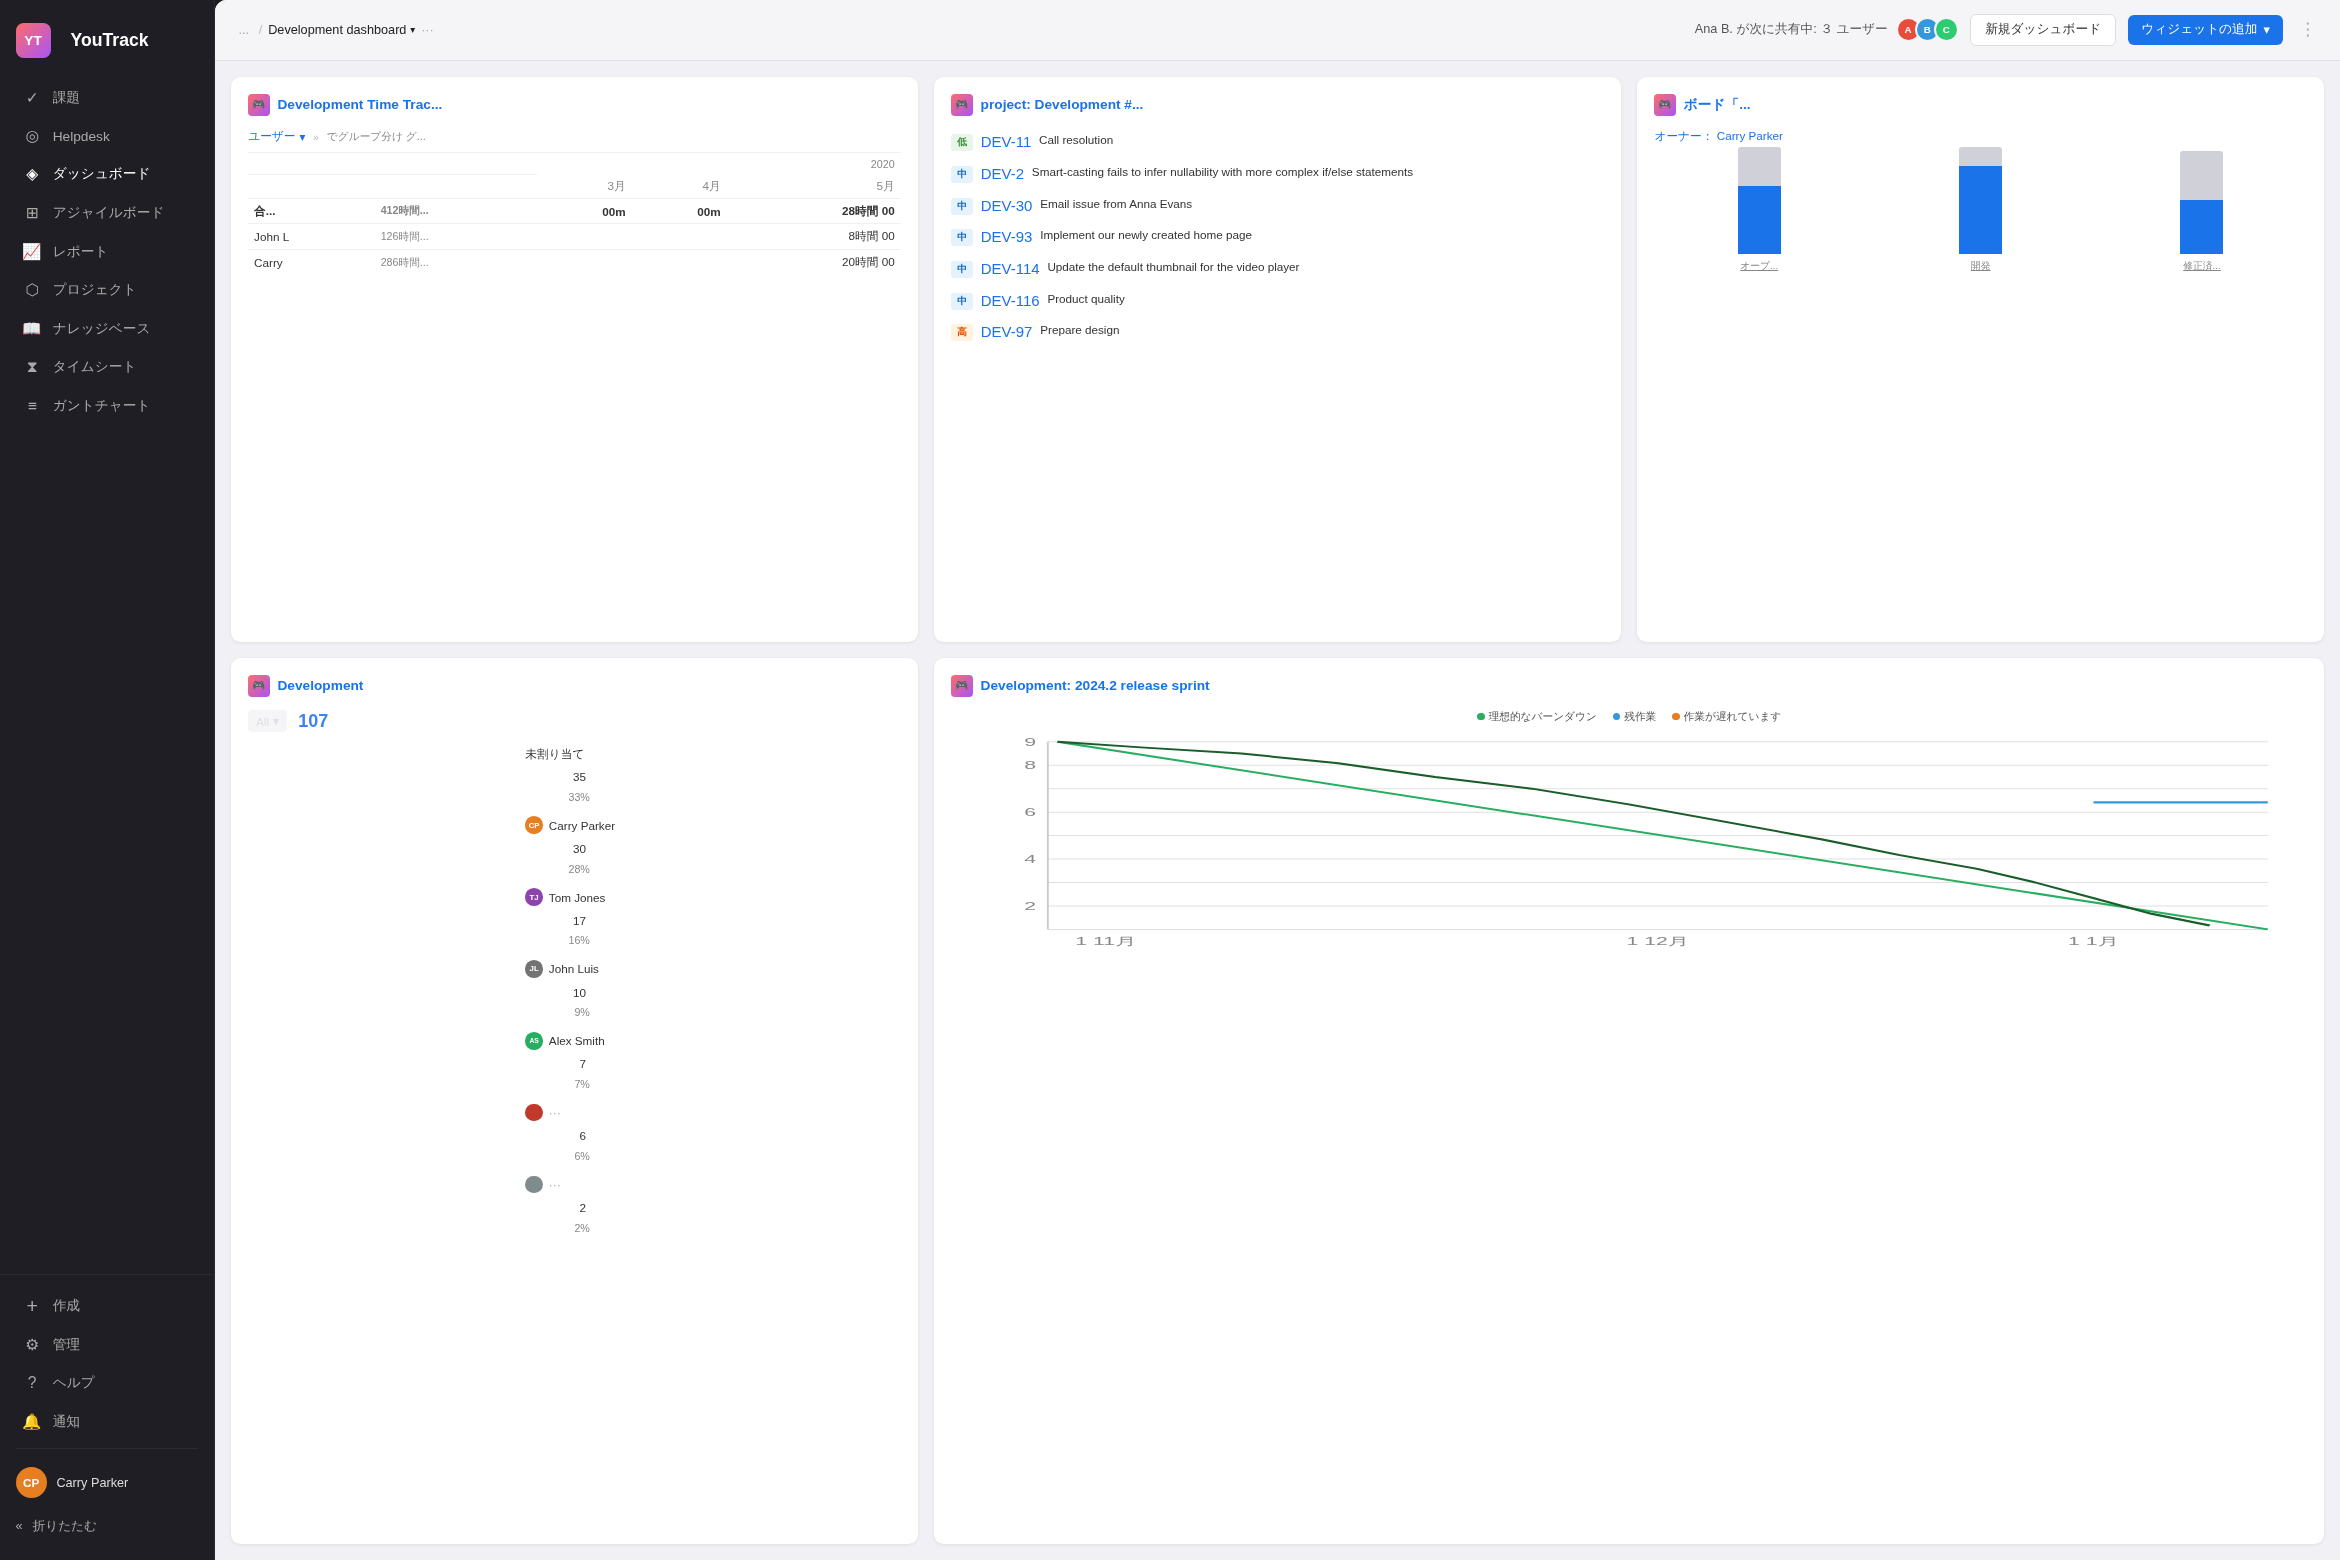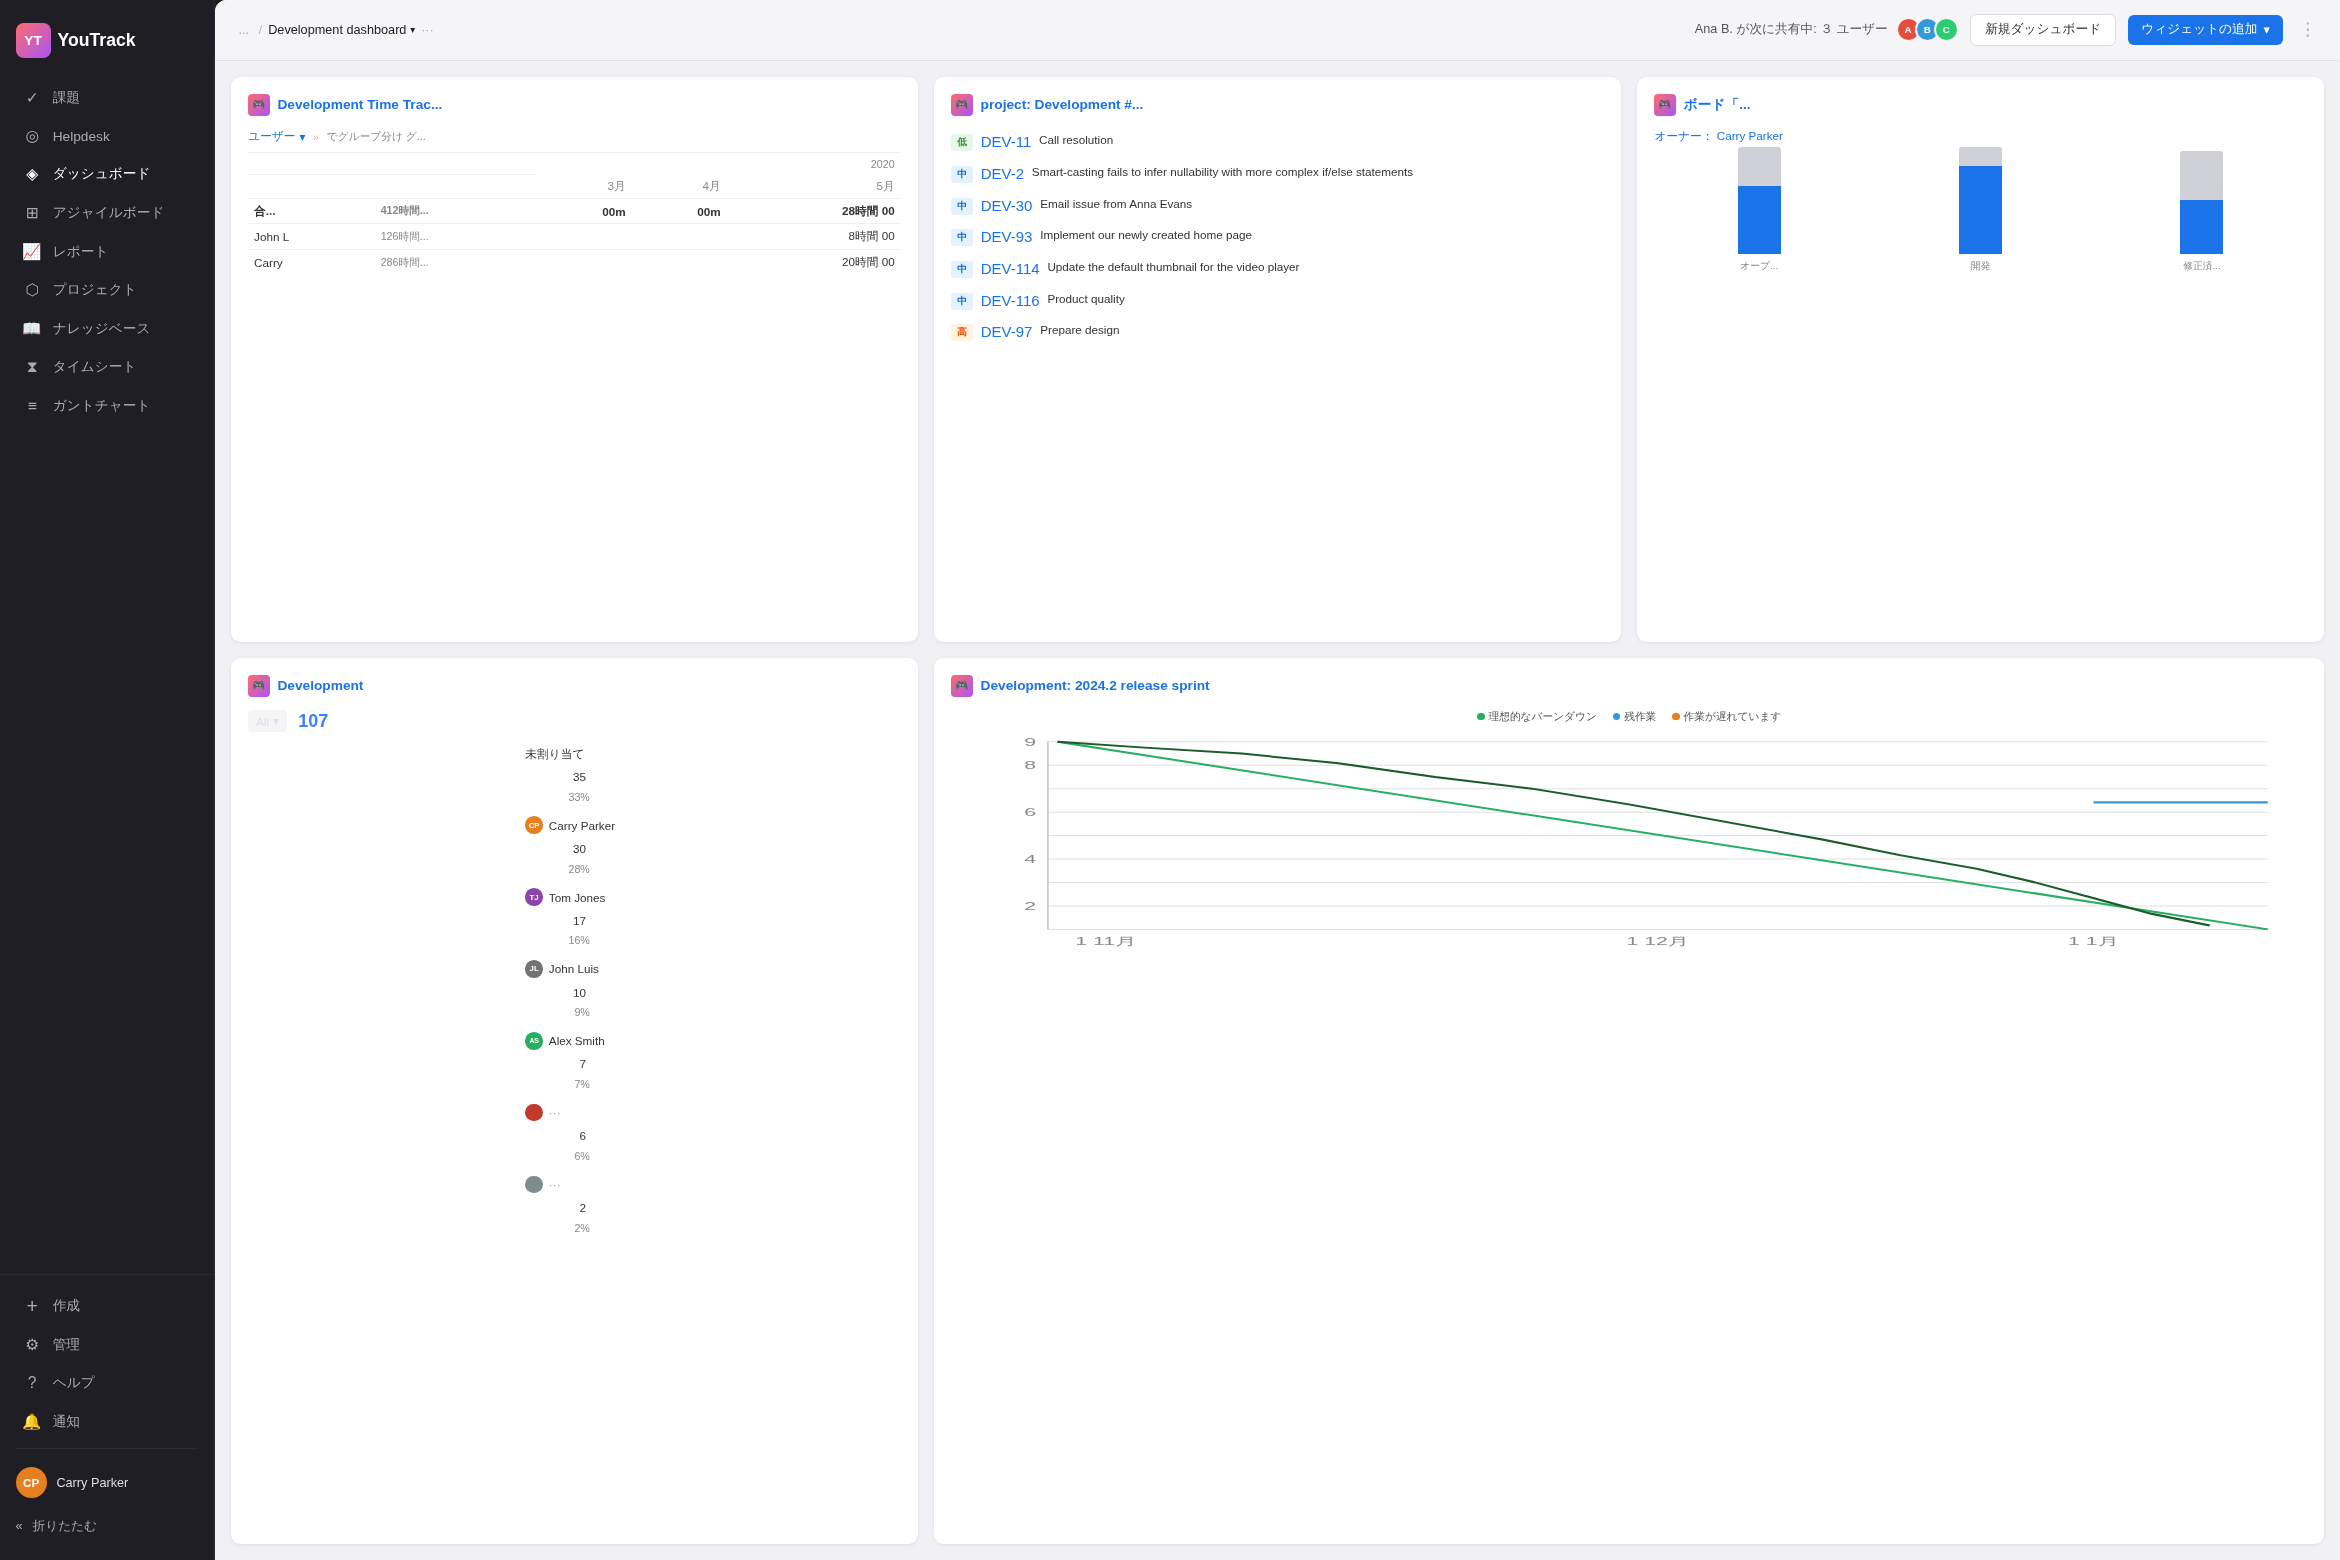--- a/index.html
+++ b/index.html
@@ -4,21 +4,21 @@
   <style>
     * { box-sizing: border-box; margin: 0; padding: 0; }
     body { font-family: -apple-system, BlinkMacSystemFont, 'Segoe UI', sans-serif; background: #1a1a1f; color: #e0e0e0; display: flex; height: 100vh; overflow: hidden; font-size: 12.7px; }
 
     
     .sidebar {
       width: 215px; min-width: 215px; background: #1e1e24; display: flex; flex-direction: column;
       padding: 15.6px 0; border-right: 1px solid #2a2a32;
     }
     .sidebar-logo {
-      display: flex; align-items: center; gap: 7px; padding: 7.8px 15.6px 19.5px 15.6px; cursor: pointer;
+      display: flex; align-items: center; gap: 20px; padding: 7.8px 15.6px 19.5px 15.6px; cursor: pointer;
     }
     .logo-icon {
       width: 35px; height: 35px; background: linear-gradient(135deg, #ff6b6b, #a855f7);
       border-radius: 7.8px; display: flex; align-items: center; justify-content: center;
       font-weight: bold; font-size: 13.7px; color: white;
     }
     .logo-text { font-size: 17.6px; font-weight: 600; color: #fff; }
     .nav-item {
       display: flex; align-items: center; gap: 11.7px; padding: 9.8px 15.6px;
       cursor: pointer; border-radius: 5.9px; margin: 1px 7.8px; color: #aaa;
@@ -86,21 +86,21 @@
     .p-mid { background: #e3f2fd; color: #1565c0; }
     .p-high { background: #fff3e0; color: #e65100; }
     .issue-id { color: #1a73e8; font-size: 15px; font-weight: 500; white-space: nowrap; }
     .issue-text { color: #333; font-size: 11.7px; }
 
     
     .board-owner { color: #555; font-size: 11.7px; margin-bottom: 11.7px; }
     .board-owner span { color: #1a73e8; }
     .board-chart { display: flex; gap: 11.7px; align-items: flex-end; height: 117px; margin-top: 7.8px; }
     .bar-group { display: flex; flex-direction: column; align-items: center; gap: 3.9px; flex: 1; }
-    .bar-label { font-size: 9.8px; color: #888; text-align: center; margin-top: 2px; }
+    .bar-label { font-size: 9.8px; color: #888; text-align: center; margin-top: 2px; text-decoration: underline; }
 
     
     .dev-header { display: flex; align-items: center; gap: 11.7px; margin-bottom: 15px; }
     .dev-filter { display: flex; align-items: center; gap: 3.9px; background: #f5f5f8; border-radius: 3.9px; padding: 3.9px 7.8px; font-size: 11.7px; cursor: pointer; }
     .dev-count { font-size: 18px; font-weight: 700; color: #3b82f6; text-align: center; }
     .dev-row { display: flex; align-items: center; gap: 7.8px; margin-bottom: 5.9px; flex-direction: column; }
     .dev-row-name { width: 98px; font-size: 11.7px; color: #333; display: flex; align-items: center; gap: 5.9px; overflow: hidden; text-overflow: ellipsis; white-space: nowrap; }
     .dev-row-num { width: 23.4px; font-size: 11.7px; color: #333; text-align: right; }
     .dev-row-pct { width: 31px; font-size: 10.7px; color: #888; text-align: right; }
     .dev-bar-container { flex: 1; height: 13.7px; background: #f5f5f5; border-radius: 2.9px; overflow: hidden; display: flex; }

